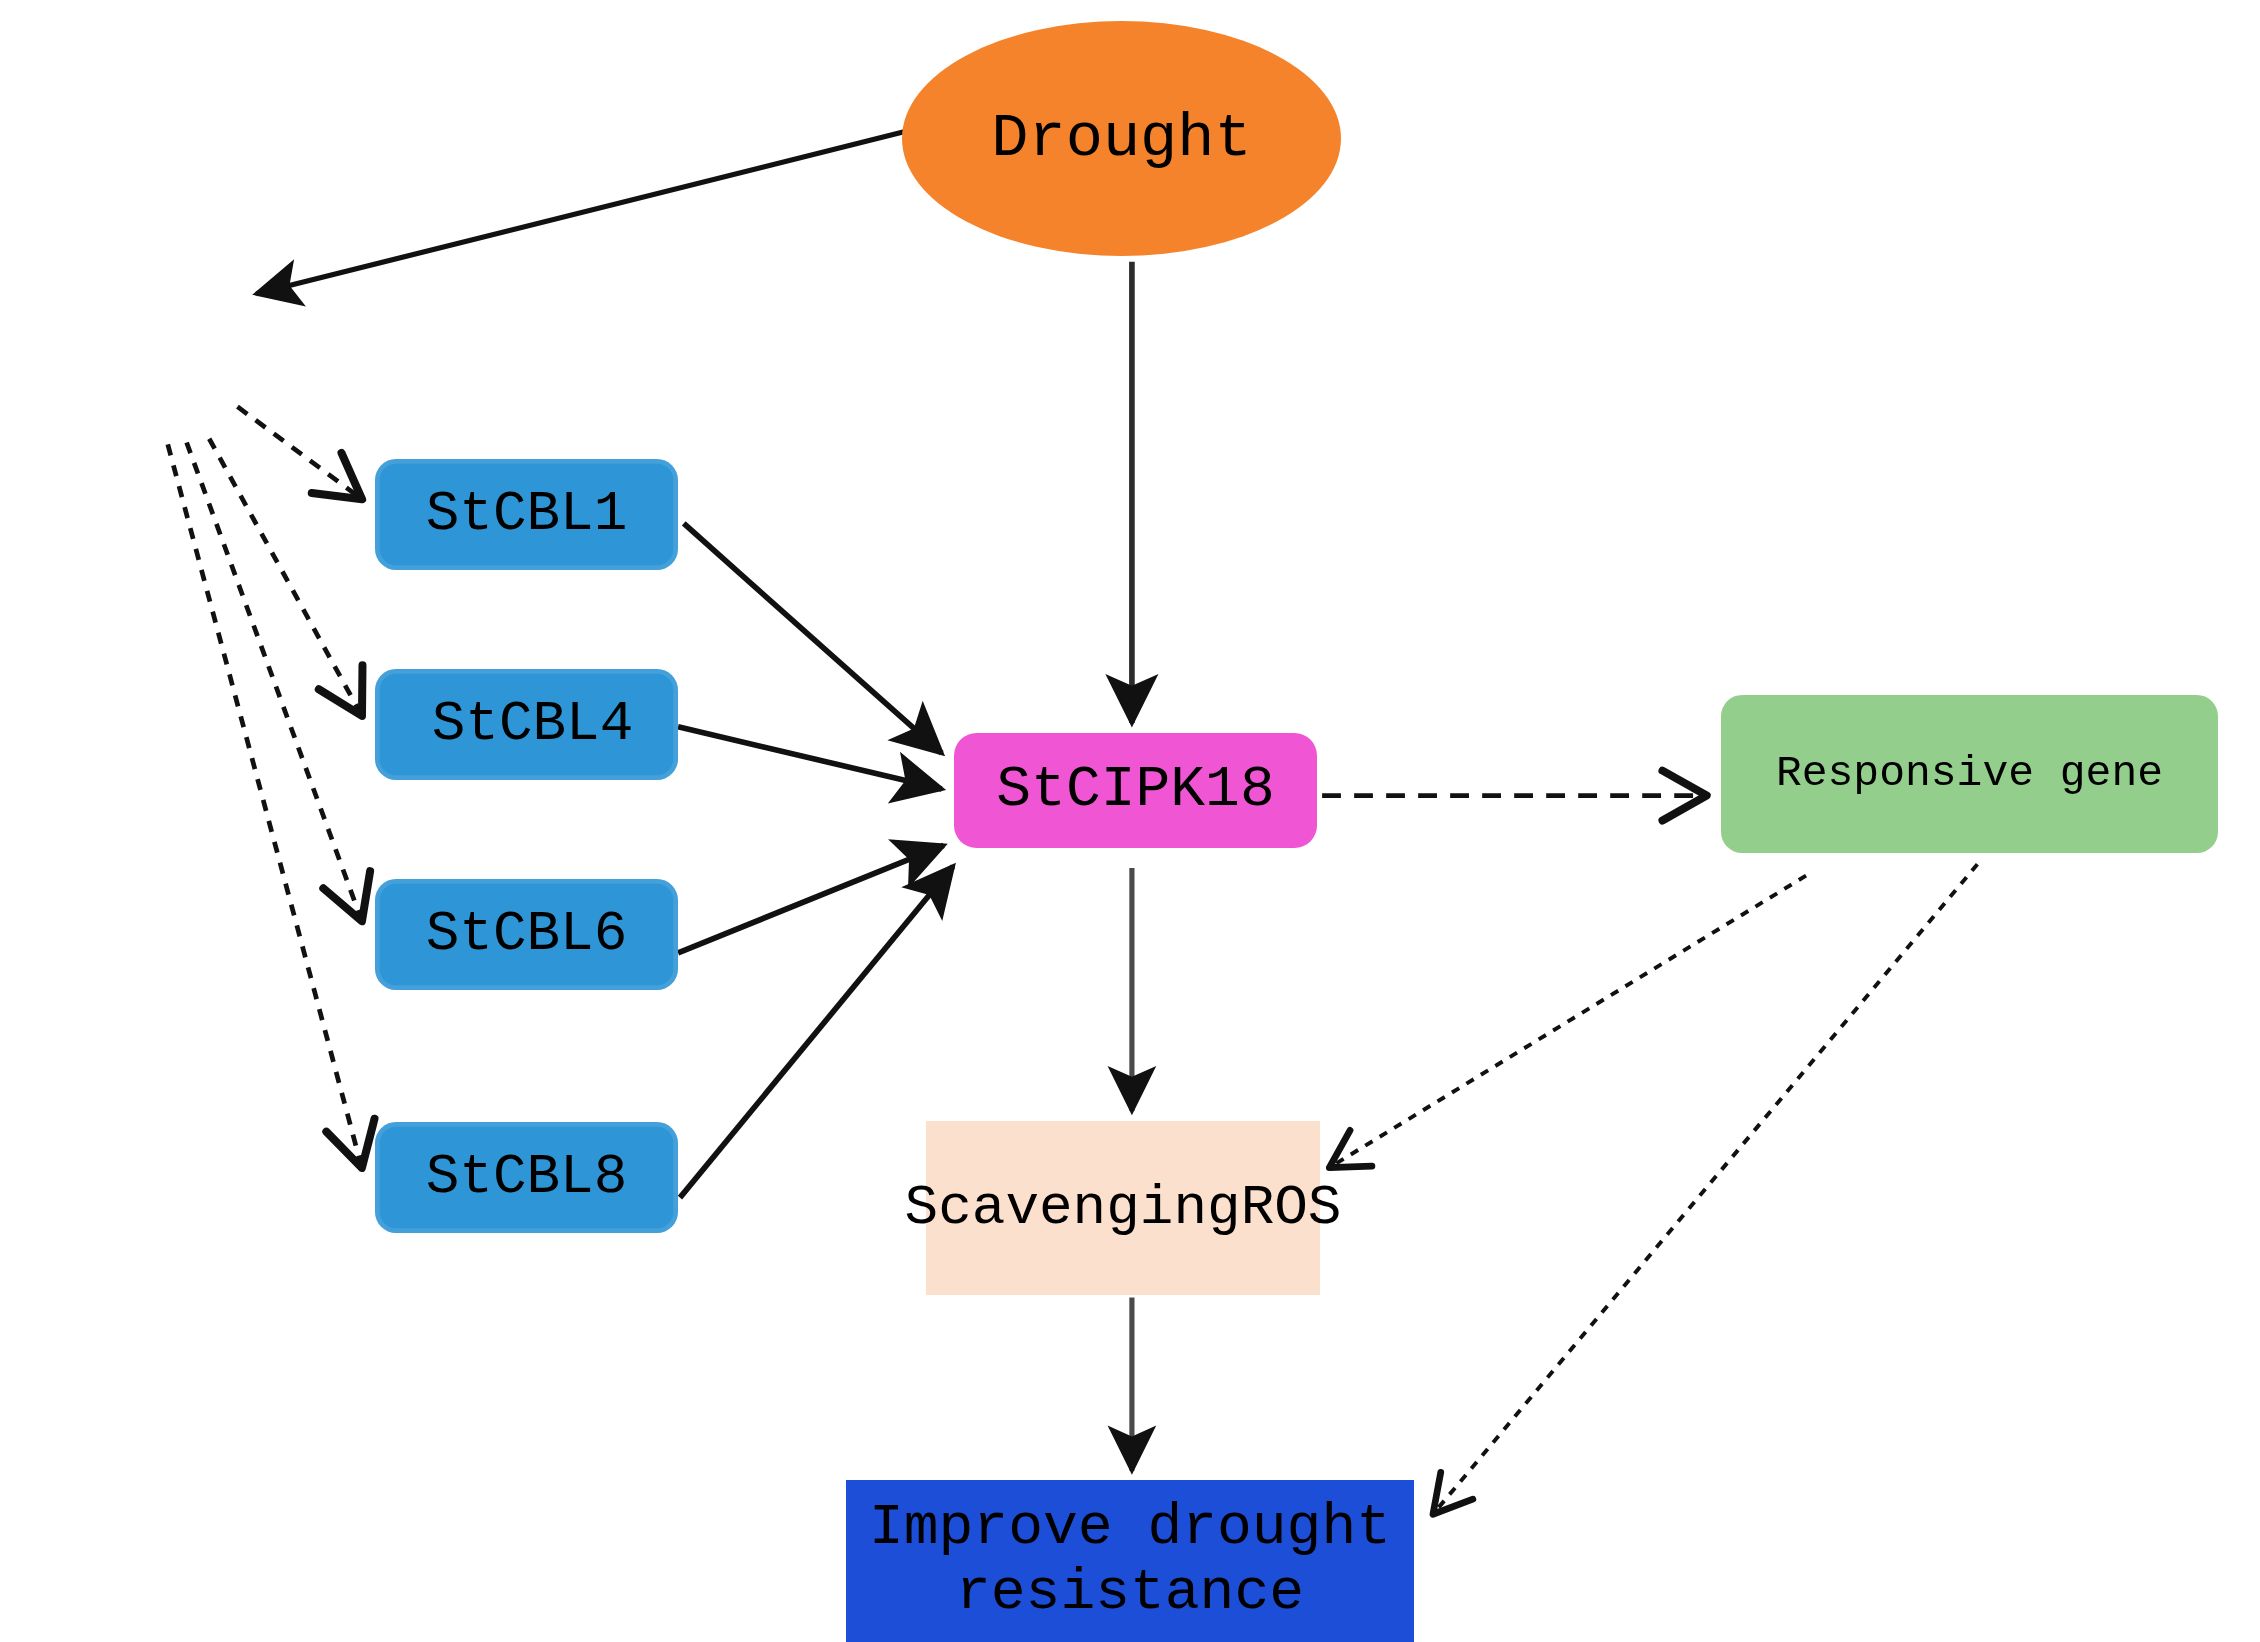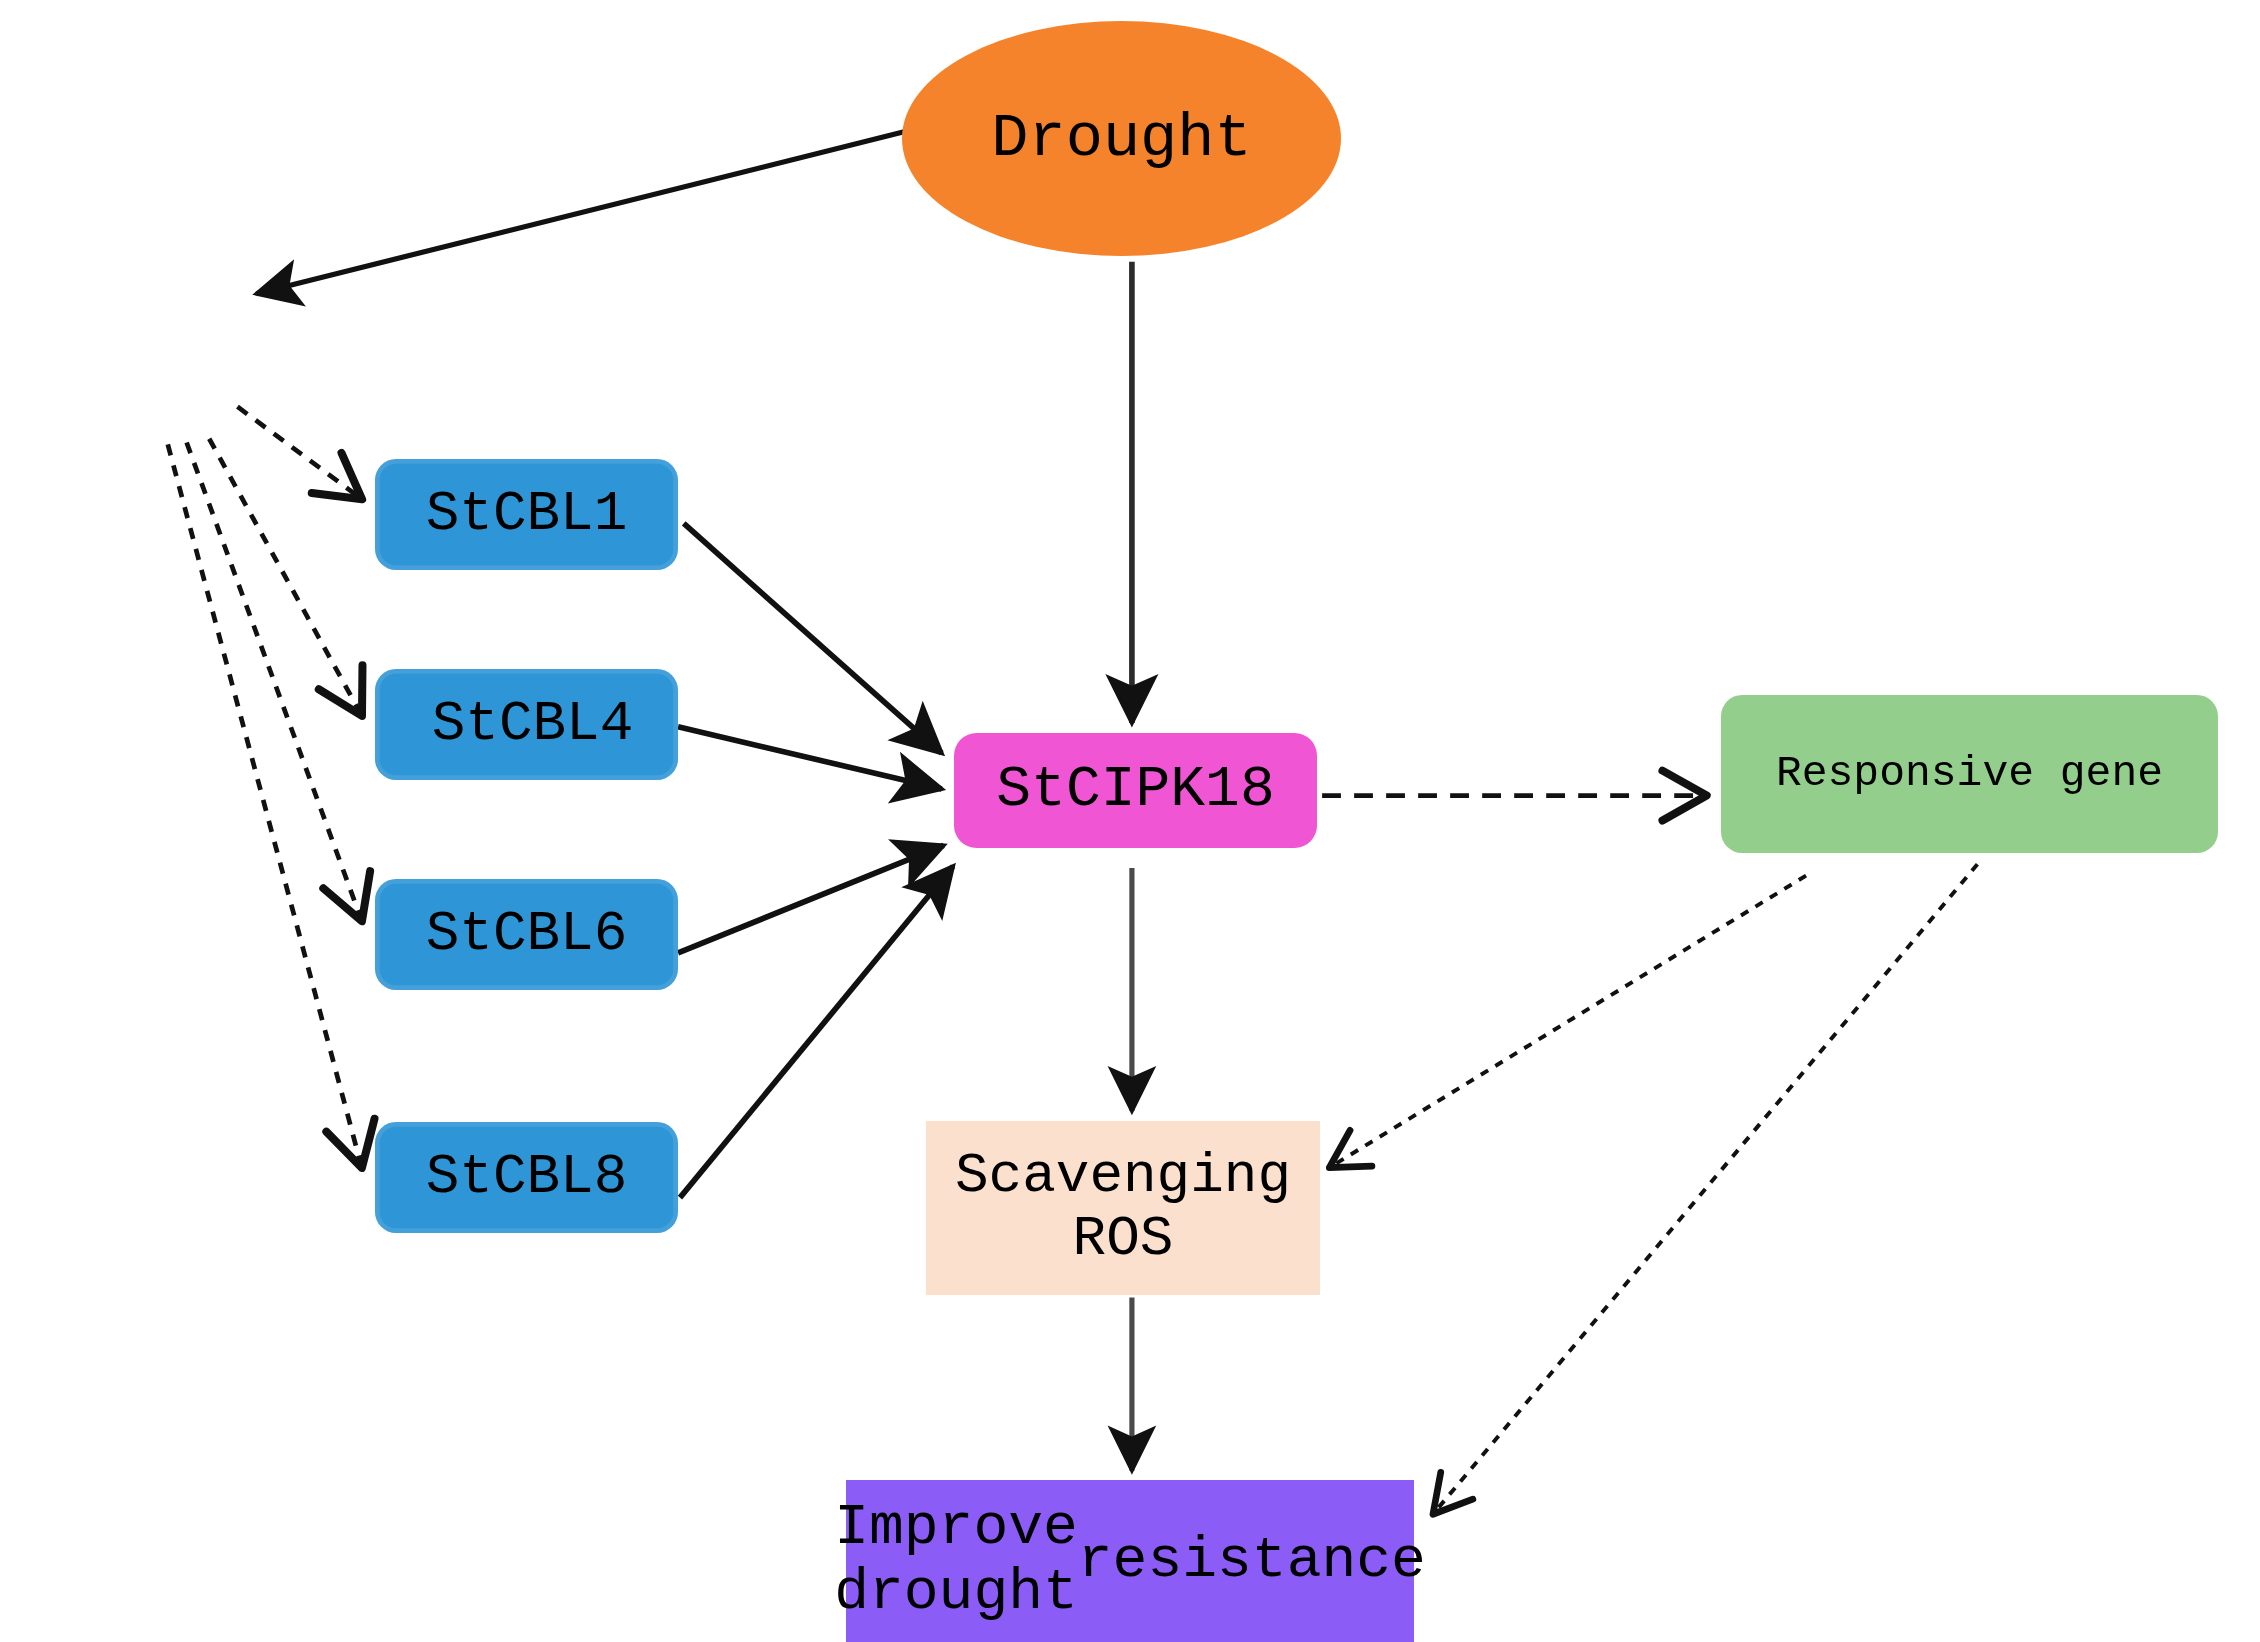--- a/index.html
+++ b/index.html
@@ -112,33 +112,33 @@
 
   
   .node-ros {
     left: 926px;
     top: 1121px;
     width: 394px;
     height: 174px;
     background: #FBE0CE;
     border-radius: 0;
     font-size: 56px;
-    flex-direction: column;
+    flex-direction: row;
   }
 
   
   .node-improve {
     left: 846px;
     top: 1480px;
     width: 568px;
     height: 162px;
-    background: #8b5cf6;
+    background: #1d4ed8;
     border-radius: 0;
     font-size: 58px;
-    flex-direction: row;
+    flex-direction: column;
   }
   .node-improve .ln, .node-ros .ln { display: block; }
 </style>
 </head>
 <body>
 
 <div id="canvas">
 
   <svg id="edges" viewBox="0 0 2401 1744">
     <defs>

